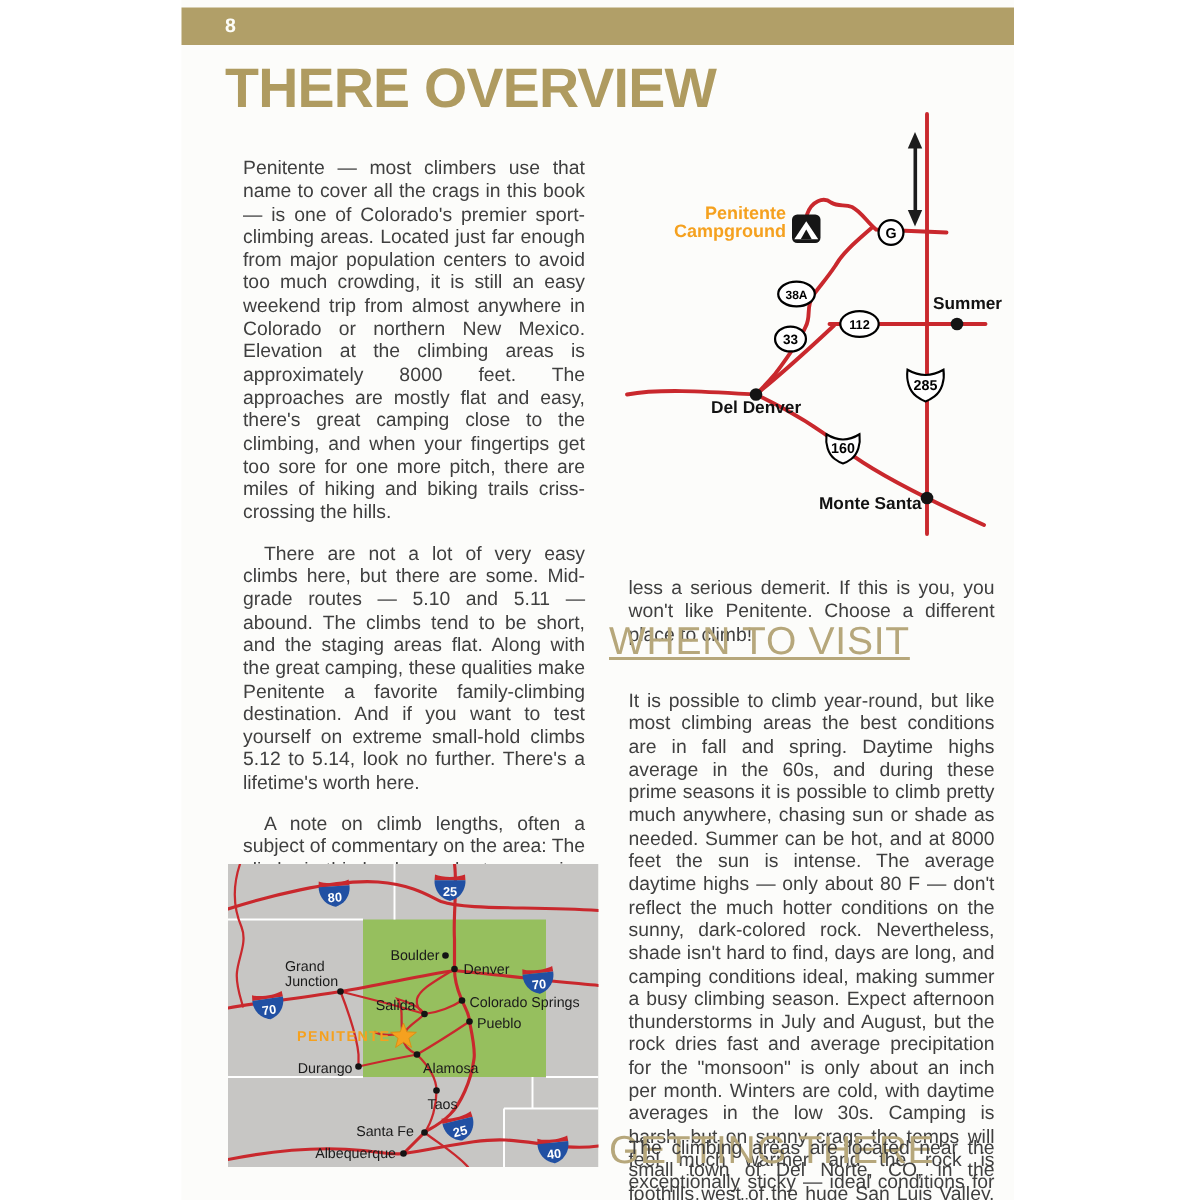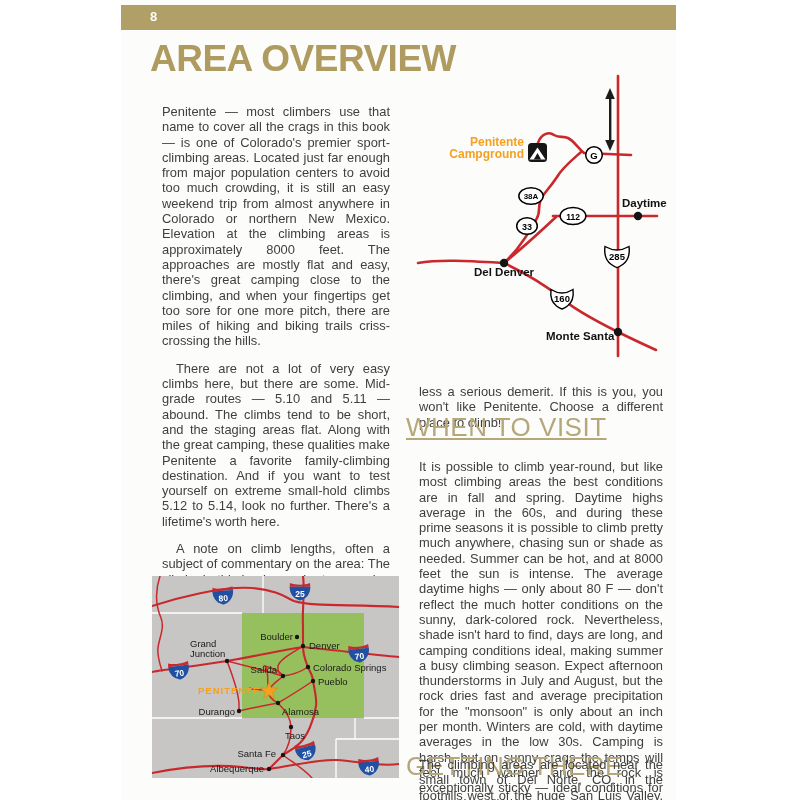--- a/index.html
+++ b/index.html
@@ -31,21 +31,21 @@
   .comap-svg{position:absolute;left:152px;top:576px;}
 </style>
 </head>
 <body>
 
 <div class="screen">
   <div class="page"></div>
   <div class="topbar">
     <span class="pagenum">8</span>
   </div>
-  <h1 class="title">AREA OVERVIEW</h1>
+  <h1 class="title">THERE OVERVIEW</h1>
 
   <div class="col left-col">
     <p>Penitente — most climbers use that name to cover all the crags in this book — is one of Colorado's premier sport-climbing areas. Located just far enough from major population centers to avoid too much crowding, it is still an easy weekend trip from almost anywhere in Colorado or northern New Mexico. Elevation at the climbing areas is approximately 8000 feet. The approaches are mostly flat and easy, there's great camping close to the climbing, and when your fingertips get too sore for one more pitch, there are miles of hiking and biking trails criss-crossing the hills.</p>
     <p class="p-indent">There are not a lot of very easy climbs here, but there are some. Mid-grade routes — 5.10 and 5.11 — abound. The climbs tend to be short, and the staging areas flat. Along with the great camping, these qualities make Penitente a favorite family-climbing destination. And if you want to test yourself on extreme small-hold climbs 5.12 to 5.14, look no further. There's a lifetime's worth here.</p>
     <p class="p-indent">A note on climb lengths, often a subject of commentary on the area: The climbs in this book are short, averaging about 40 feet. Many are shorter. Critics find this a dealbreaker, while fans appreciate the compact, gem-like quality of these mini-routes. The rock panels are small but on most routes there is not a lot of "fluff" from the time you step off the ground to the moment you clip the chains. That said, some people just don't like short routes, preferring rope-stretching pitches (with much easier moves!) and considering anything</p>
   </div>
 
   <svg class="roadmap-svg" width="262" height="300" viewBox="415 70 262 300">
     <g stroke="#c9282d" stroke-width="2.6" fill="none" stroke-linecap="round">
       <path d="M618,76 L618,356"></path>
@@ -93,21 +93,21 @@
         <text x="562" y="302" font-size="9.5">160</text>
       </g>
       <g>
         <path d="M605,246.5 C609.4,249 613.2,250 617,250 C620.8,250 624.6,249 629,246.5 C629.9,253.5 628,260.5 623,264.3 C619.7,266.8 617,267.6 617,267.6 C617,267.6 614.3,266.8 611,264.3 C606,260.5 604.1,253.5 605,246.5 Z" fill="#fff" stroke="#000" stroke-width="1.4"></path>
         <text x="617" y="260" font-size="9.5">285</text>
       </g>
     </g>
   </svg>
   <div class="maplabel cg-label">Penitente
 Campground</div>
-  <div class="maplabel t-center">Daytime</div>
+  <div class="maplabel t-center">Summer</div>
   <div class="maplabel t-delnorte">Del Denver</div>
   <div class="maplabel t-montevista">Monte Santa</div>
 
   <svg class="comap-svg" width="247" height="202" viewBox="0 0 247 202">
     <rect x="0" y="0" width="247" height="202" fill="#c7c6c4"></rect>
     <rect x="90" y="37" width="122" height="105" fill="#96bf5e"></rect>
     <g stroke="#ffffff" stroke-width="1.3" fill="none">
       <path d="M111,0 L111,37"></path>
         <path d="M0,37 L90,37"></path>
         <path d="M0,142 L90,142"></path>

